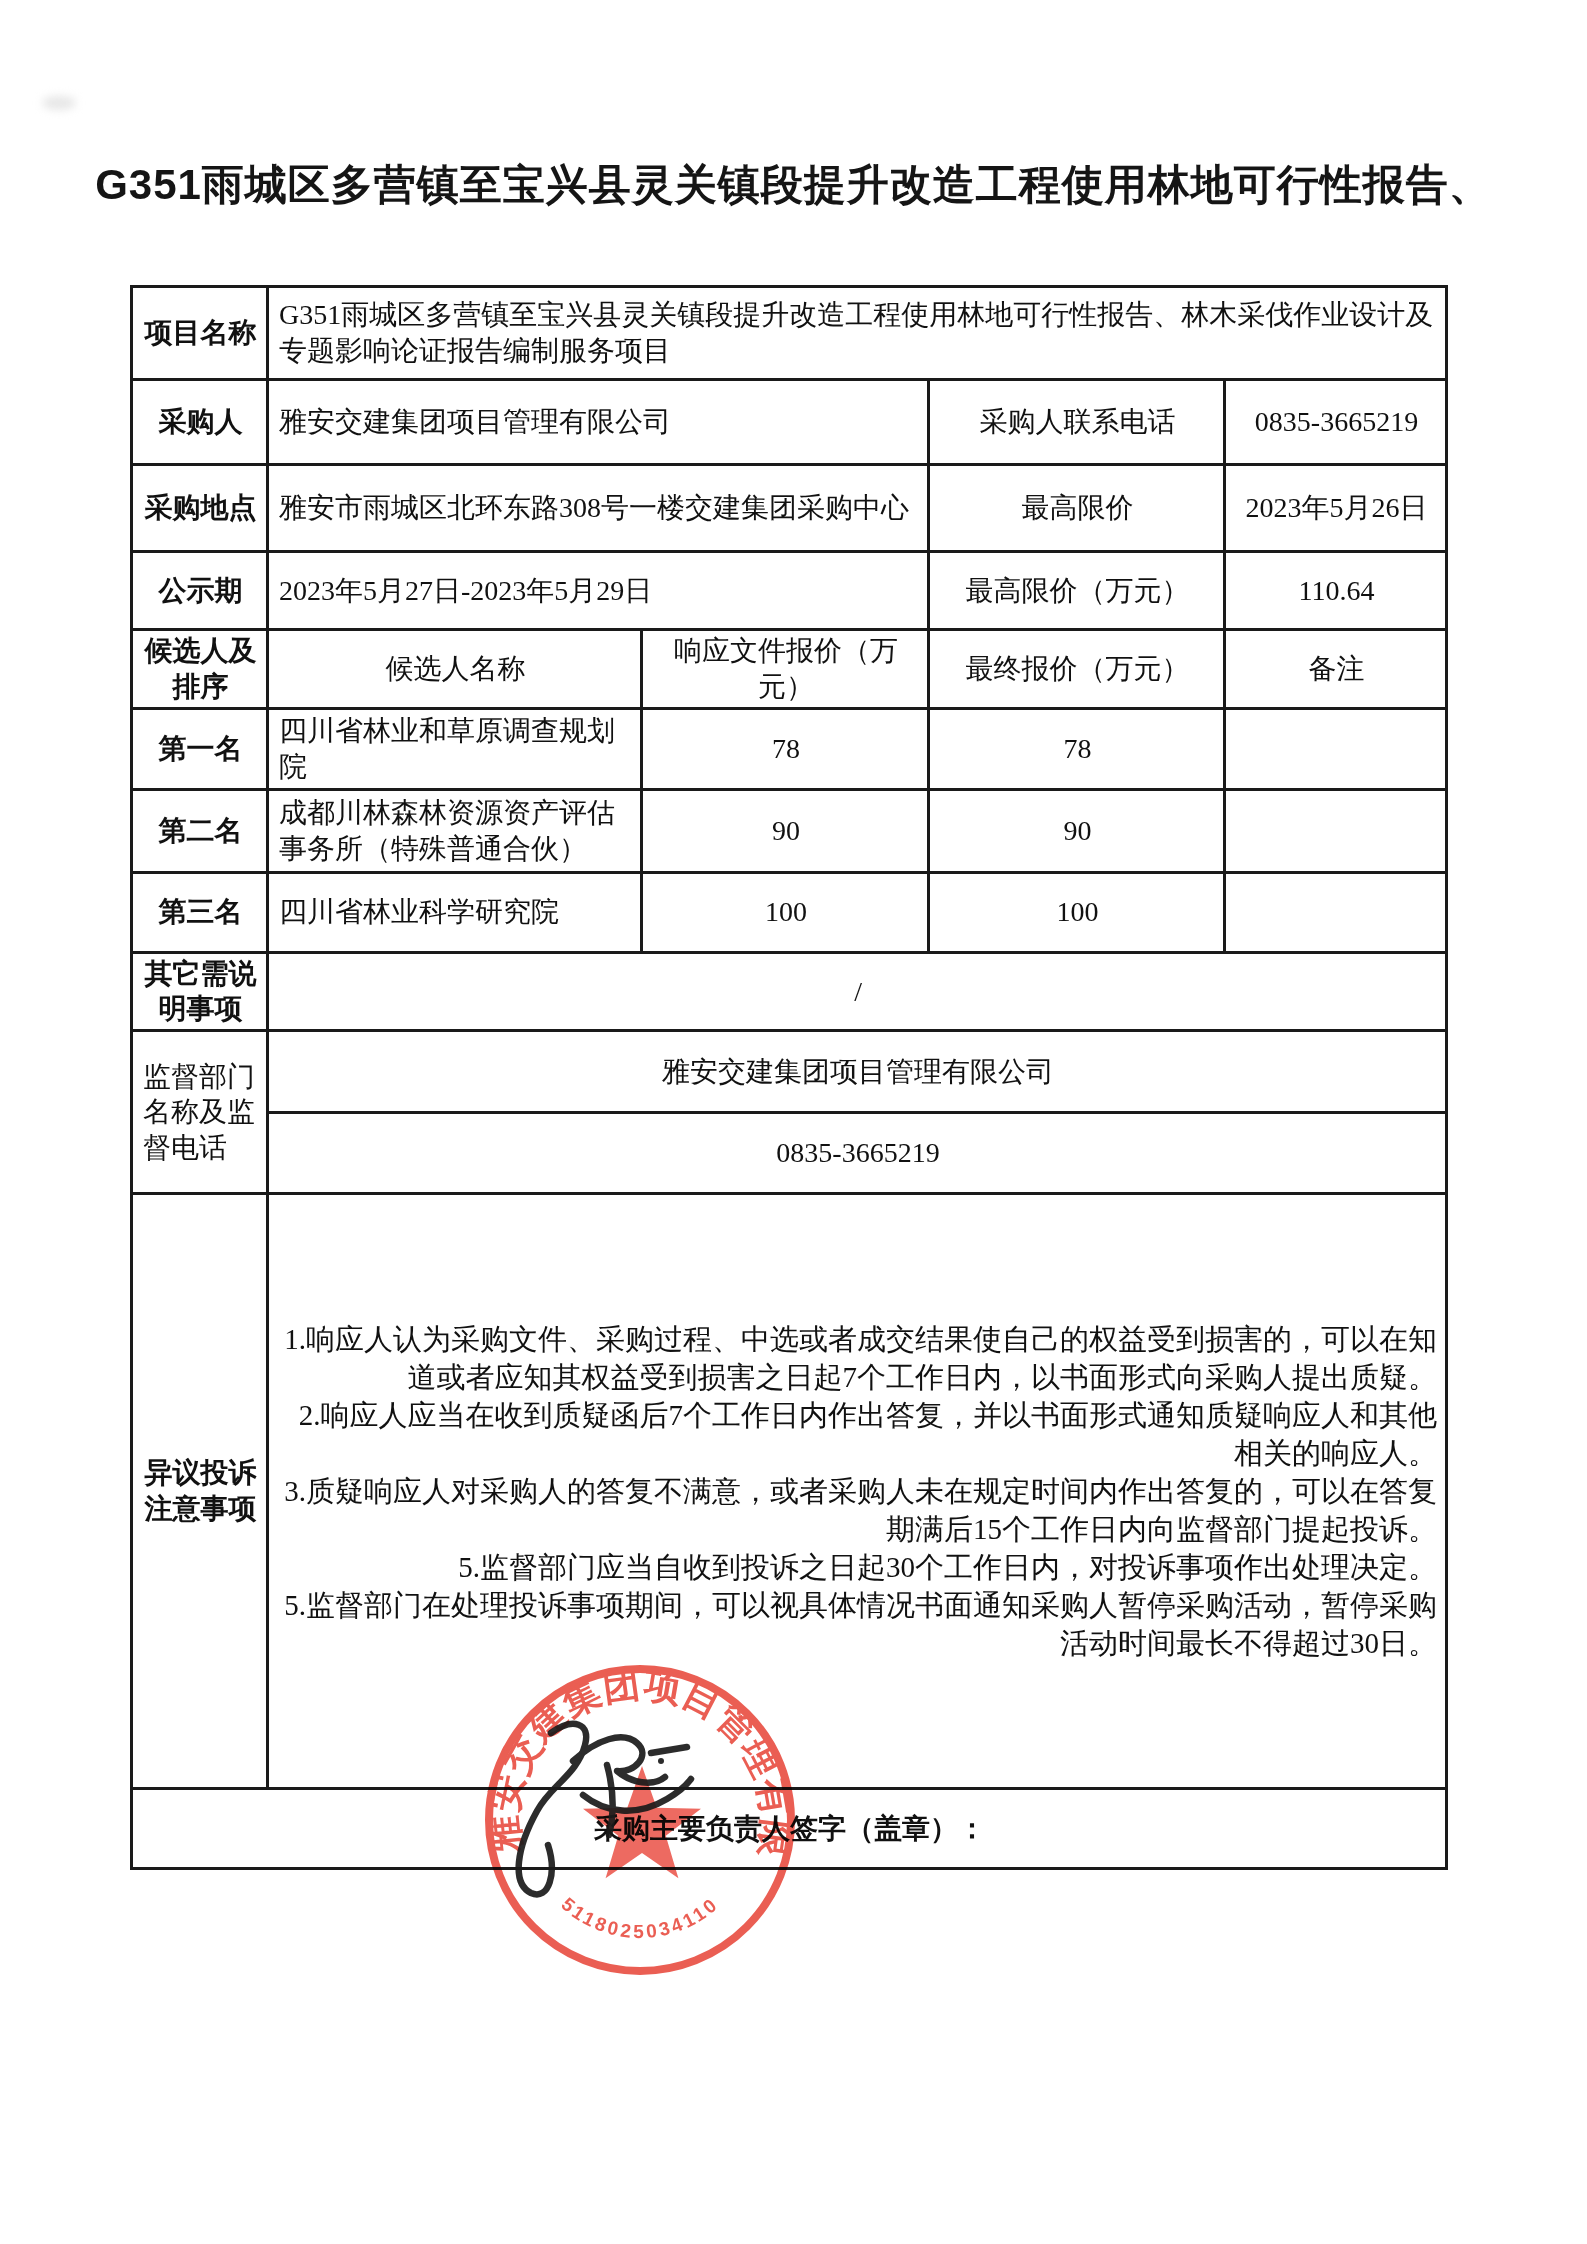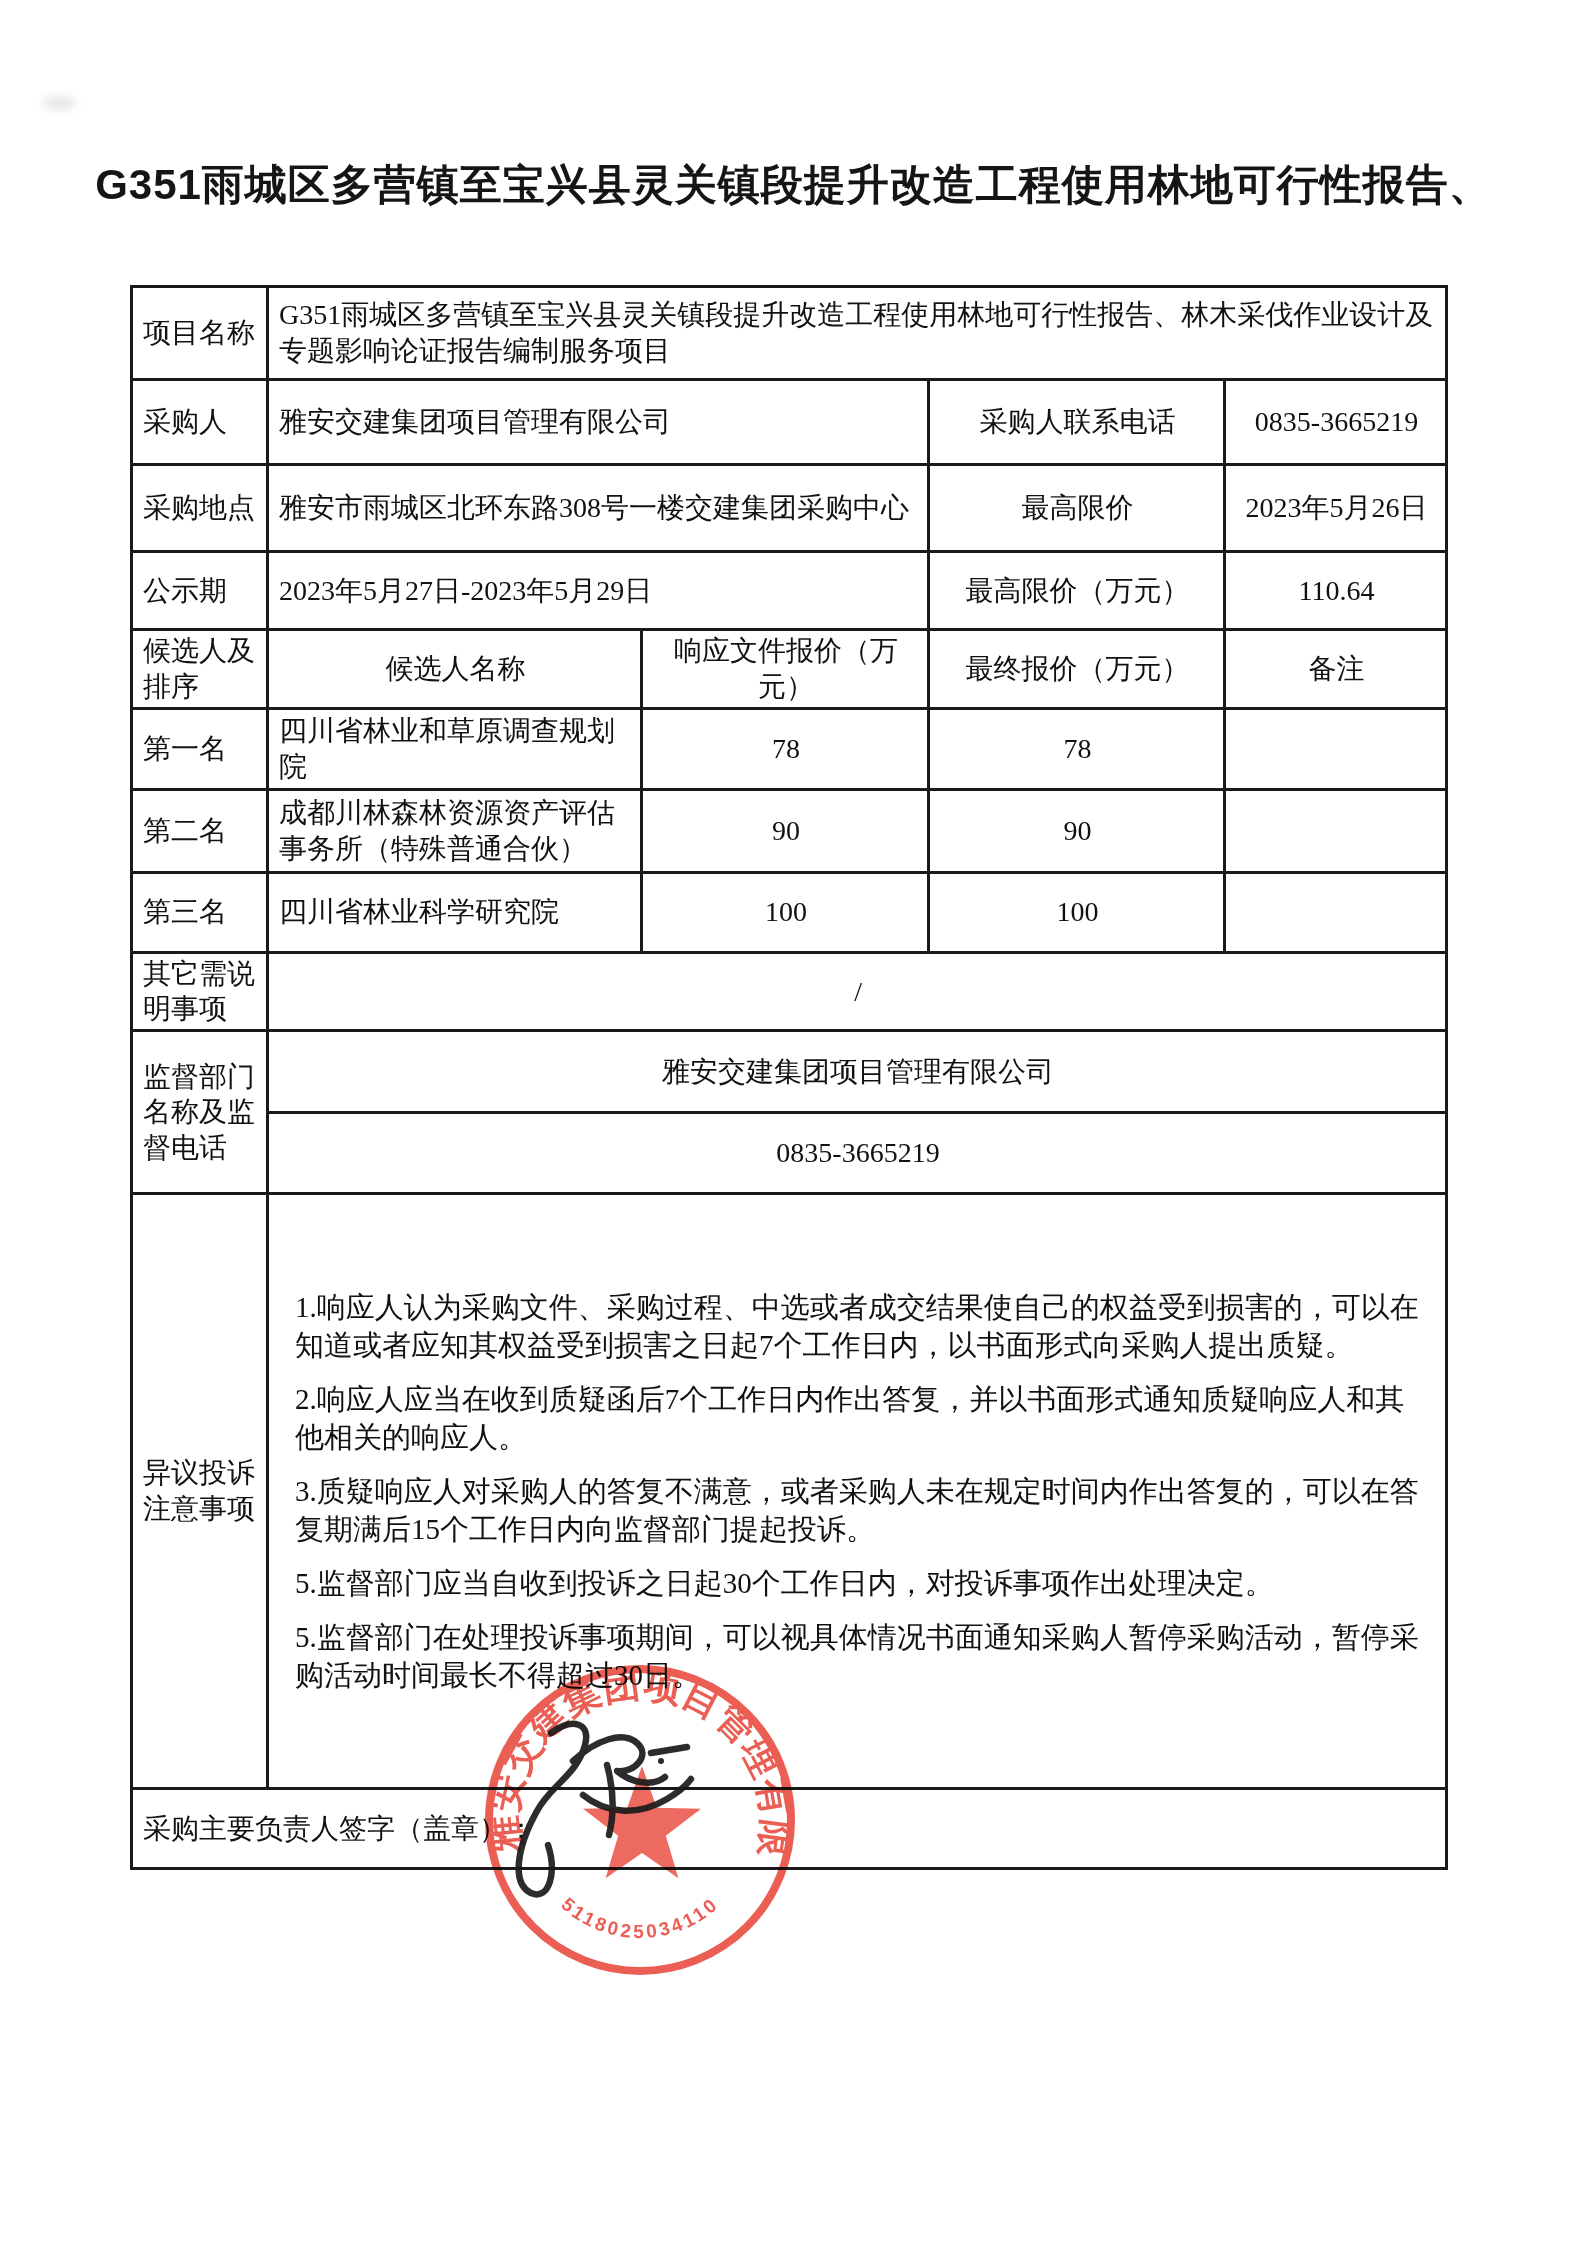--- a/index.html
+++ b/index.html
@@ -33,25 +33,25 @@
     padding:2px 8px 2px 10px;
     vertical-align:middle;
     word-break:break-all;
   }
   
   .r1{height:93px}.r2{height:85px}.r3{height:87px}.r4{height:78px}
   .r5{height:69px}.r6{height:81px}.r7{height:83px}.r8{height:80px}
   .r9{height:76px}.r10a{height:82px}.r10b{height:81px}
   .r11{height:595px}.r12{height:80px}
   td.c{text-align:center;padding-left:6px;padding-right:6px;}
-  td.lab{text-align:left;}
+  td.lab{text-align:center;font-weight:bold;}
   td.lab-c{text-align:left;padding-left:4px;padding-right:4px;}
   td.hdr{text-align:center;padding-left:20px;padding-right:20px;}
   td.notes{vertical-align:middle;padding:0 46px 0 12px;}
-  .notes p{margin:16px;font-size:29px;line-height:38px;text-align:left;}
+  .notes p{margin:0;font-size:29px;line-height:38px;text-align:right;}
   .slash{font-size:30px;}
   
   .stamp{
     position:absolute;left:470px;top:1650px;width:340px;height:340px;
     mix-blend-mode:multiply;opacity:.88;
   }
   .sig{
     position:absolute;left:455px;top:1695px;width:270px;height:230px;
     opacity:.92;
   }

